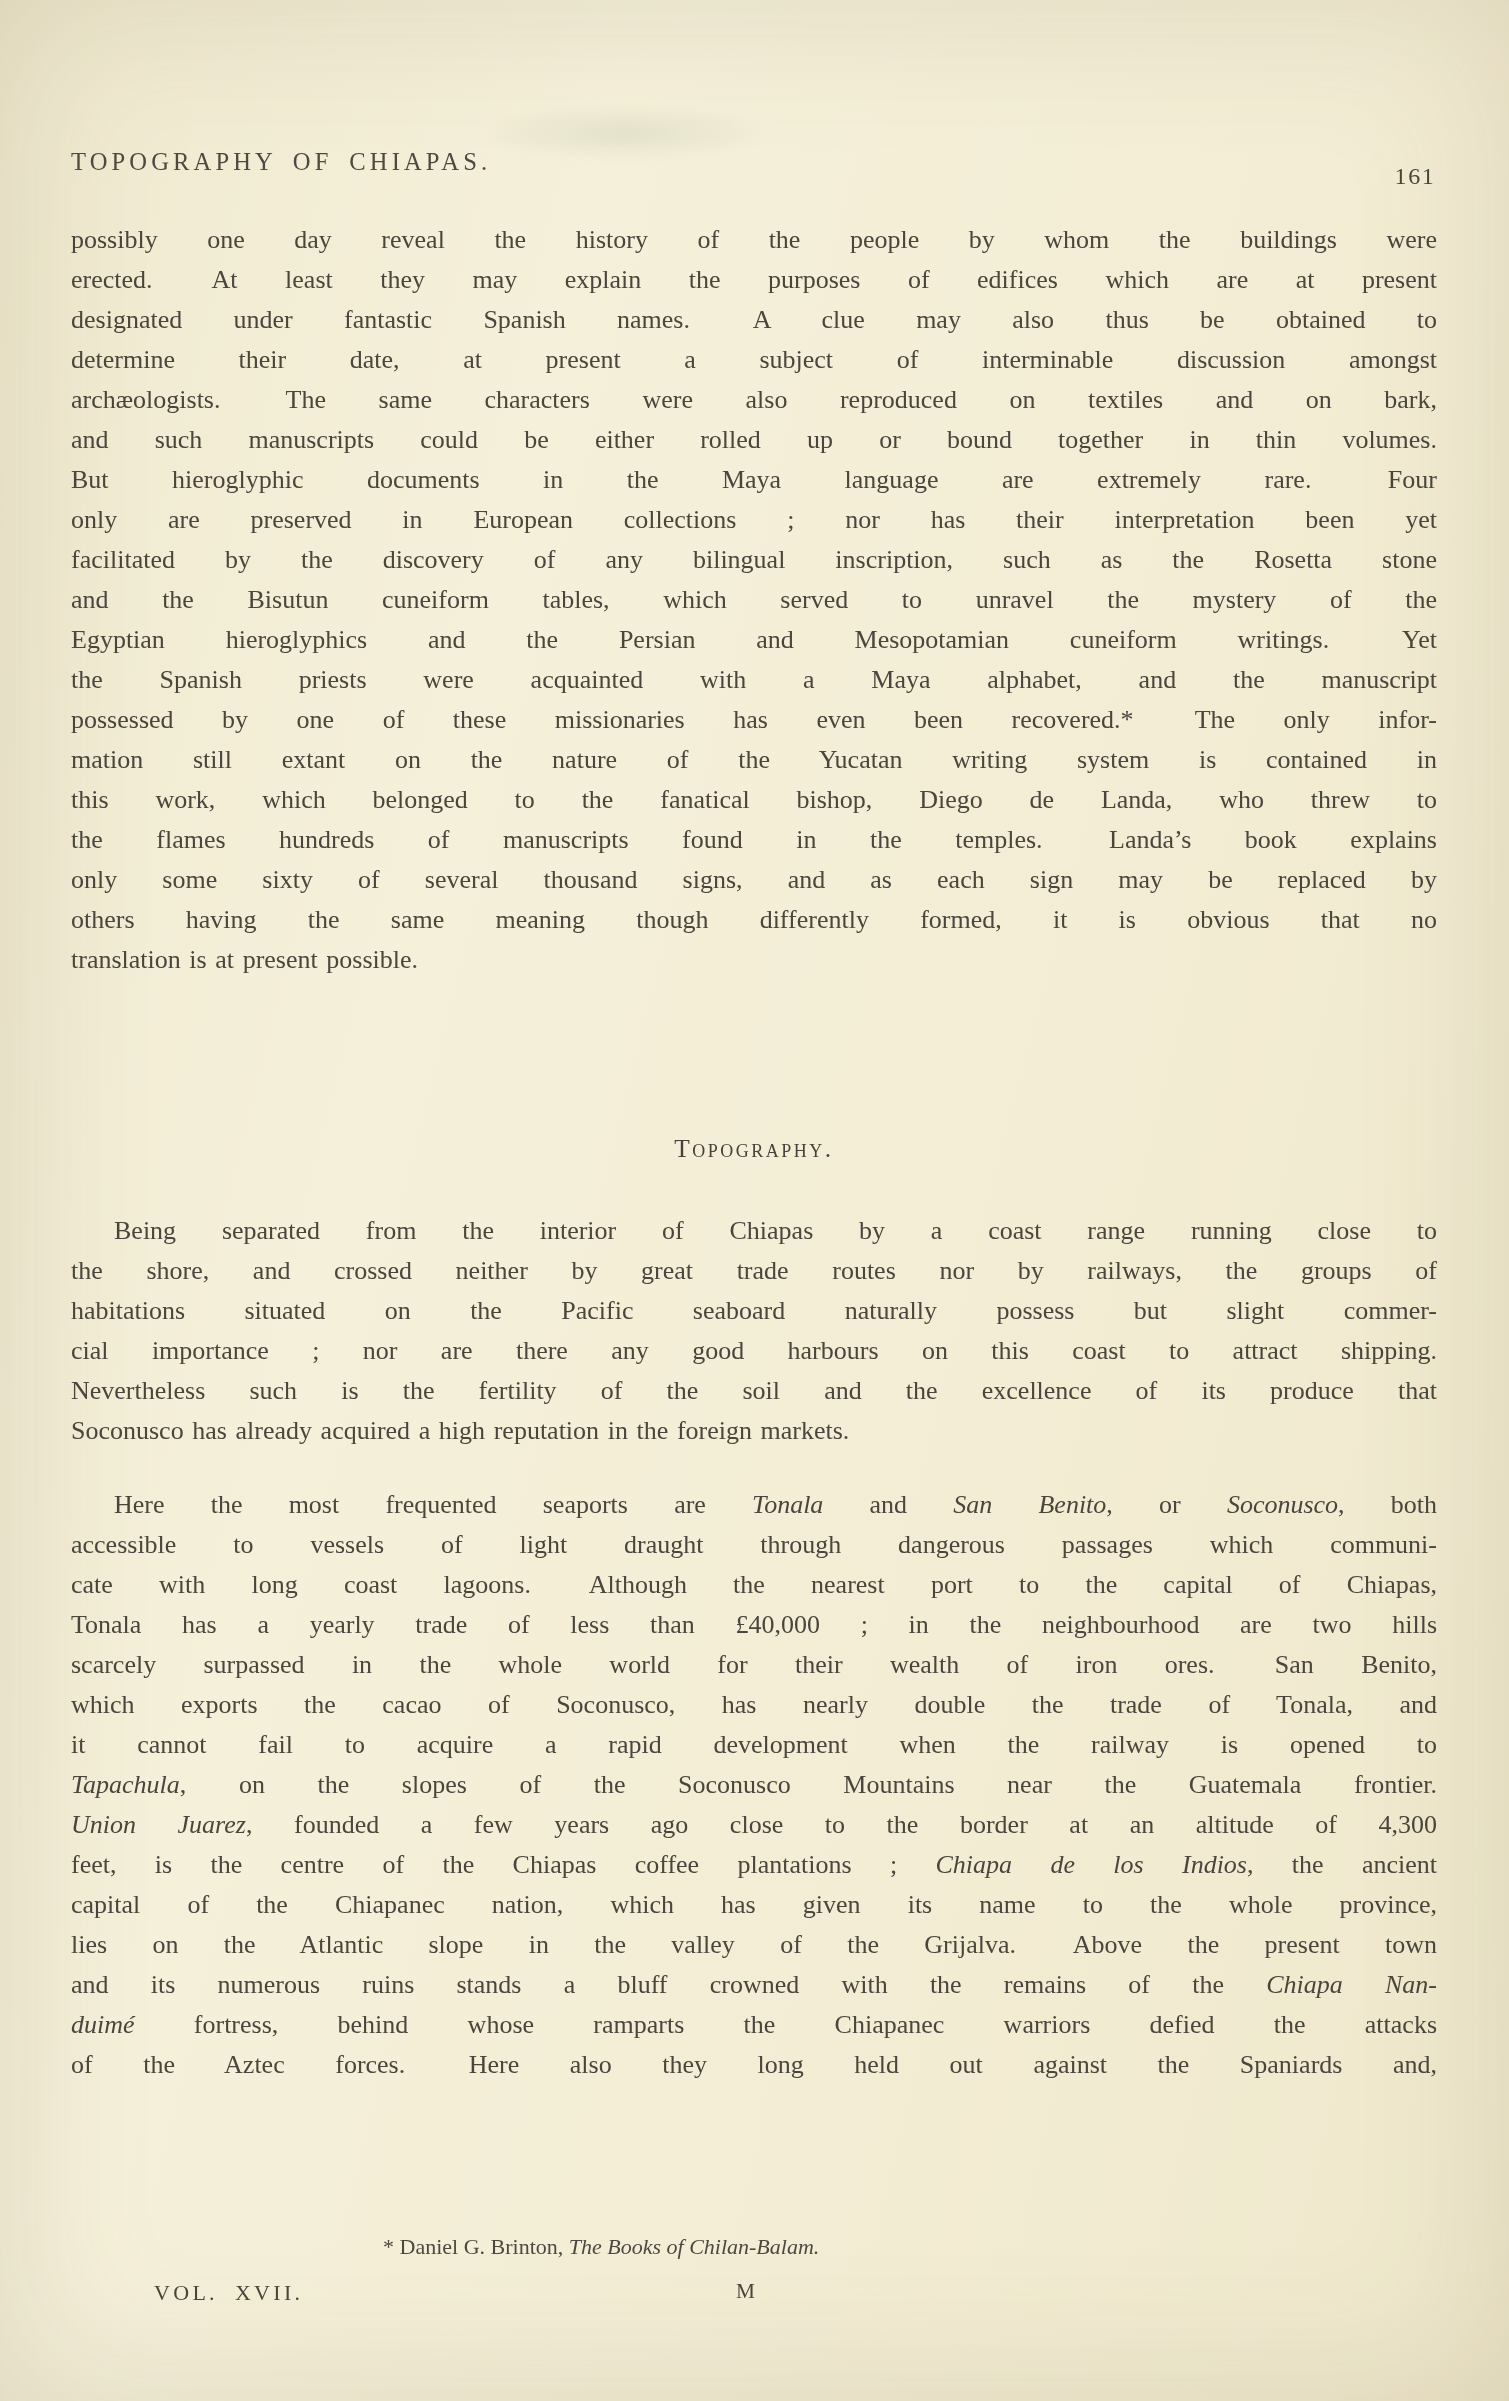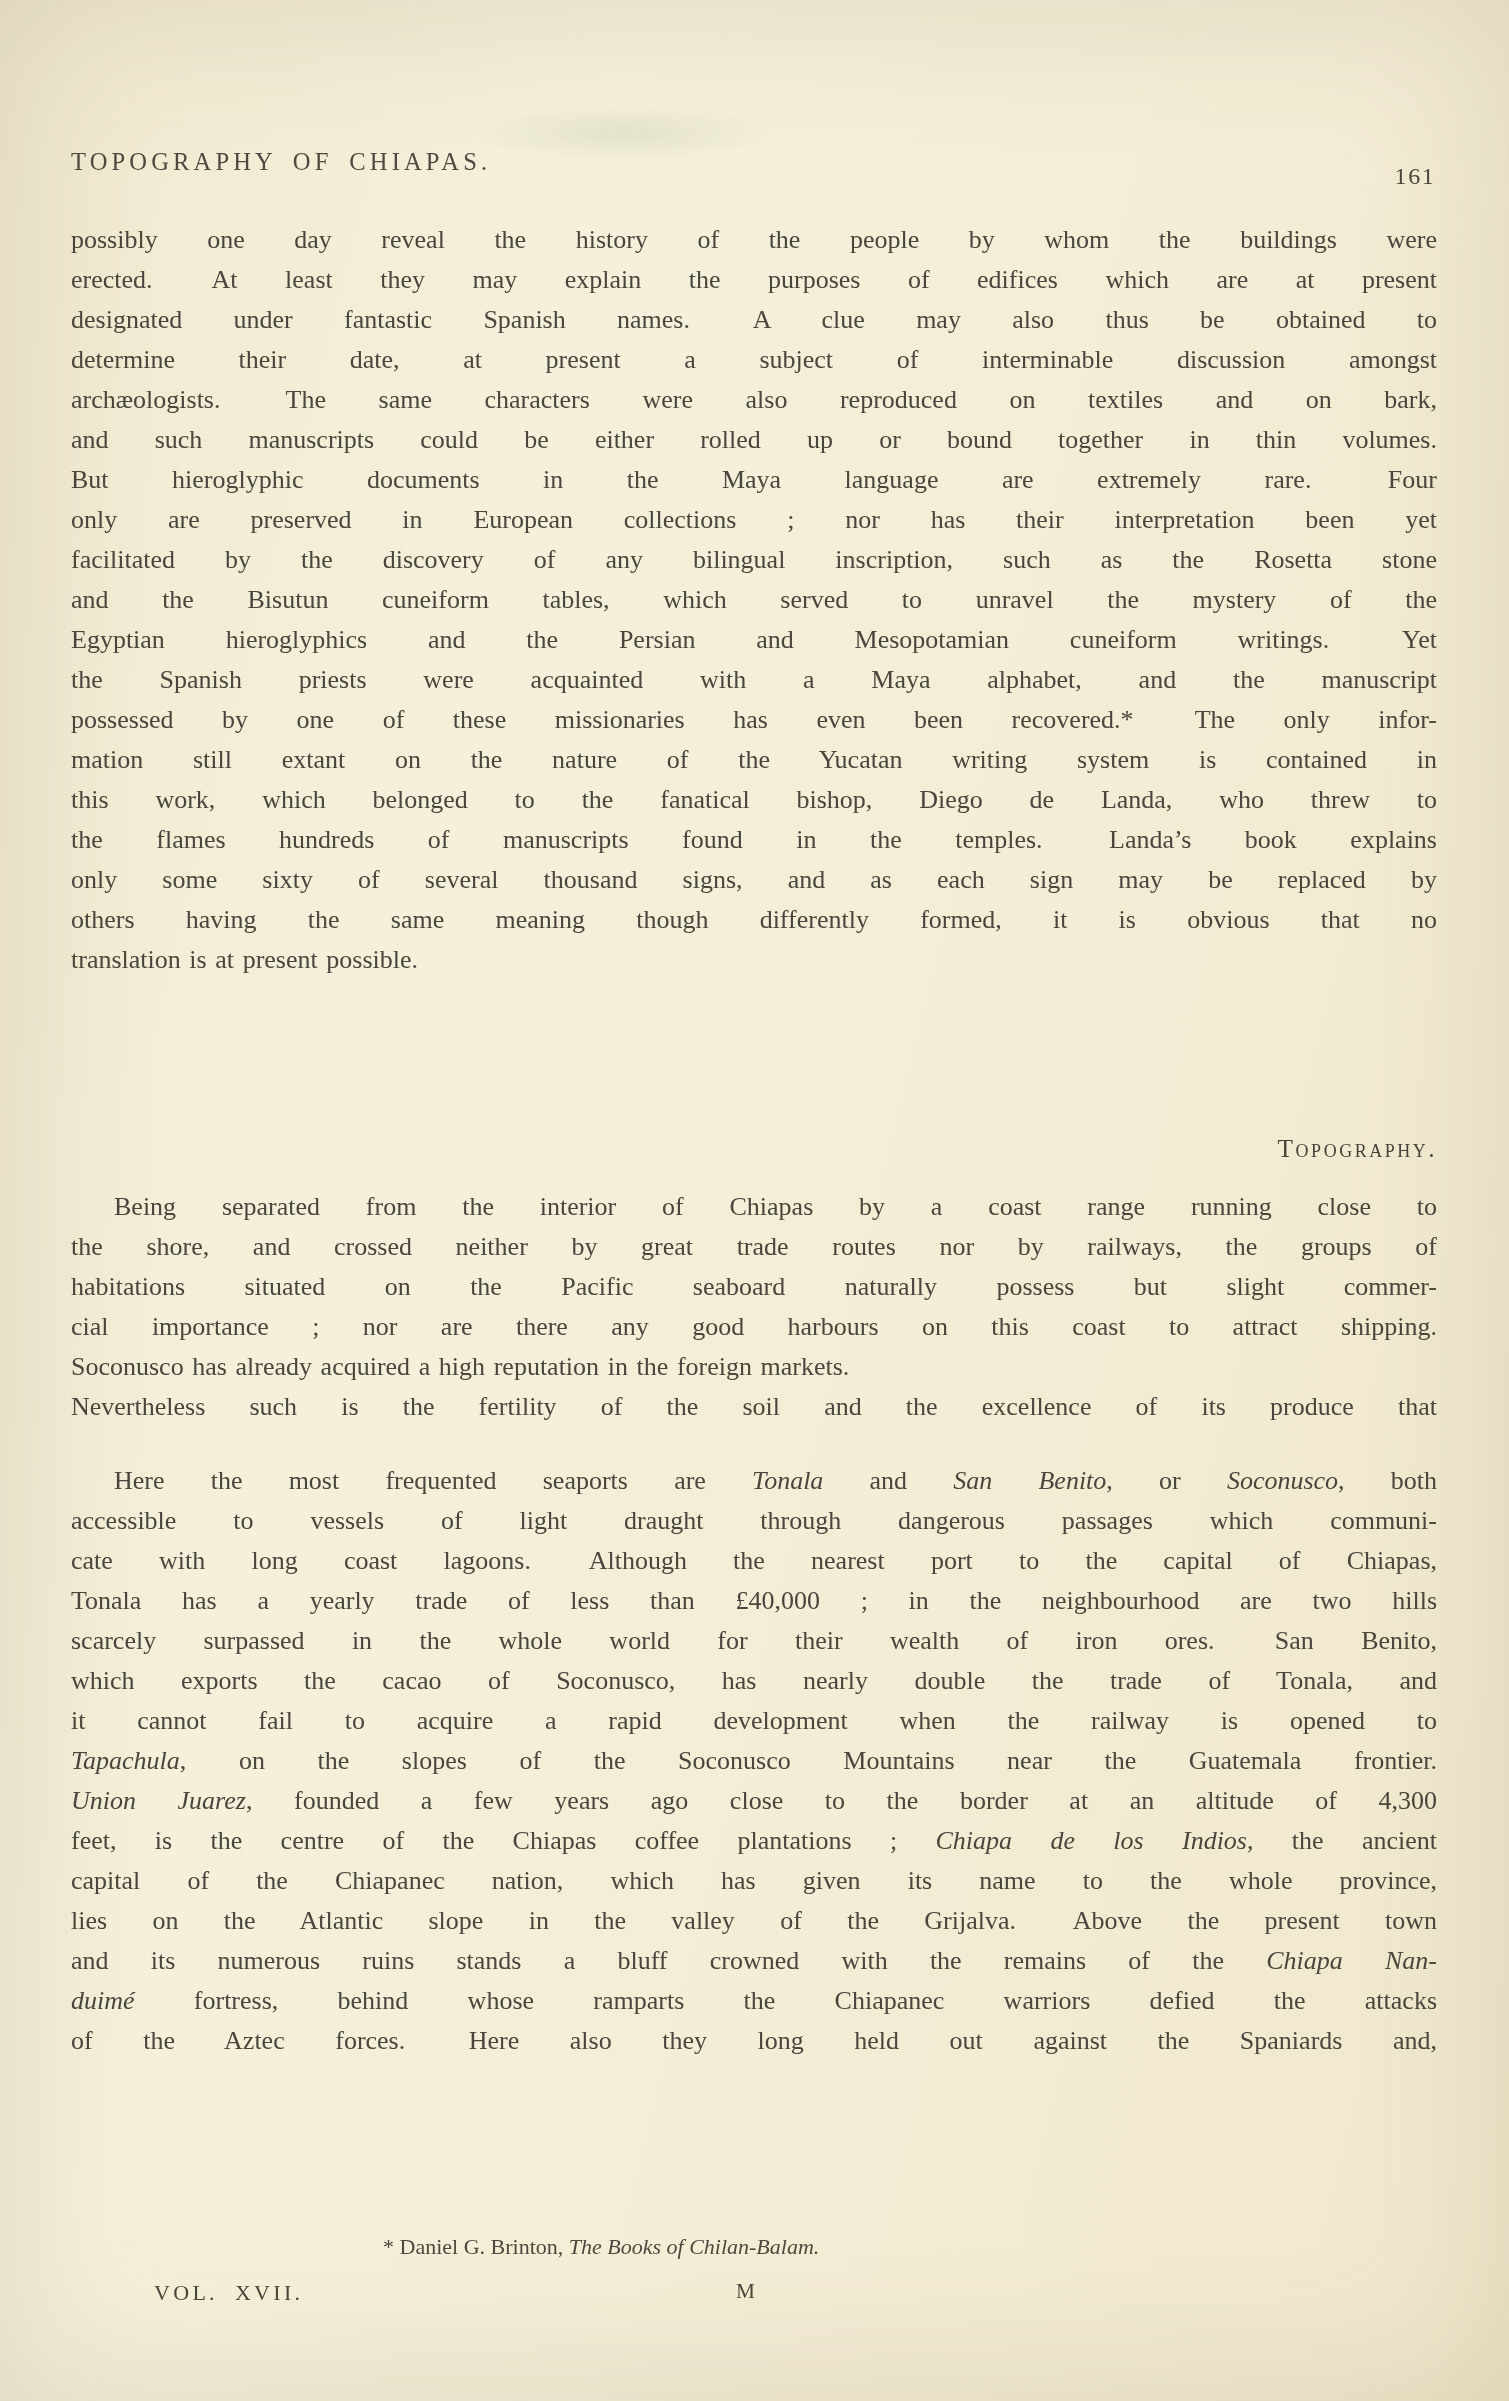--- a/index.html
+++ b/index.html
@@ -70,22 +70,22 @@
     text-align-last: justify;
     text-justify: inter-word;
     word-spacing: 2.1px;
     white-space: normal;
   }
   .line.short-last { text-align-last: left; }
   .line.indent { text-indent: 43px; }
   .line em { font-style: italic; }
   .section-heading {
     margin-top: 154px;
-    margin-bottom: 24px;
-    text-align: right;
+    margin-bottom: 48px;
+    text-align: center;
     font-variant: small-caps;
     font-size: 25.4px;
     letter-spacing: 2.5px;
     color: #46423a;
   }
   .footnote {
     position: absolute;
     top: 2234px;
     left: 383px;
     font-size: 22px;
@@ -150,22 +150,22 @@
         <div class="line"><span>only some sixty of several thousand signs, and as each sign may be replaced by</span></div>
         <div class="line"><span>others having the same meaning though differently formed, it is obvious that no</span></div>
         <div class="line short-last"><span>translation is at present possible.</span></div>
       </div>
       <div class="section-heading">Topography.</div>
       <div class="para">
         <div class="line indent"><span>Being separated from the interior of Chiapas by a coast range running close to</span></div>
         <div class="line"><span>the shore, and crossed neither by great trade routes nor by railways, the groups of</span></div>
         <div class="line"><span>habitations situated on the Pacific seaboard naturally possess but slight commer-</span></div>
         <div class="line"><span>cial importance ; nor are there any good harbours on this coast to attract shipping.</span></div>
+        <div class="line"><span>Nevertheless such is the fertility of the soil and the excellence of its produce that</span></div>
         <div class="line short-last"><span>Soconusco has already acquired a high reputation in the foreign markets.</span></div>
-        <div class="line"><span>Nevertheless such is the fertility of the soil and the excellence of its produce that</span></div>
       </div>
       <div class="para">
         <div class="line indent"><span>Here the most frequented seaports are </span><em>Tonala</em><span> and </span><em>San Benito</em><span>, or </span><em>Soconusco</em><span>, both</span></div>
         <div class="line"><span>accessible to vessels of light draught through dangerous passages which communi-</span></div>
         <div class="line"><span>cate with long coast lagoons.  Although the nearest port to the capital of Chiapas,</span></div>
         <div class="line"><span>Tonala has a yearly trade of less than £40,000 ; in the neighbourhood are two hills</span></div>
         <div class="line"><span>scarcely surpassed in the whole world for their wealth of iron ores.  San Benito,</span></div>
         <div class="line"><span>which exports the cacao of Soconusco, has nearly double the trade of Tonala, and</span></div>
         <div class="line"><span>it cannot fail to acquire a rapid development when the railway is opened to</span></div>
         <div class="line"><em>Tapachula</em><span>, on the slopes of the Soconusco Mountains near the Guatemala frontier.</span></div>

